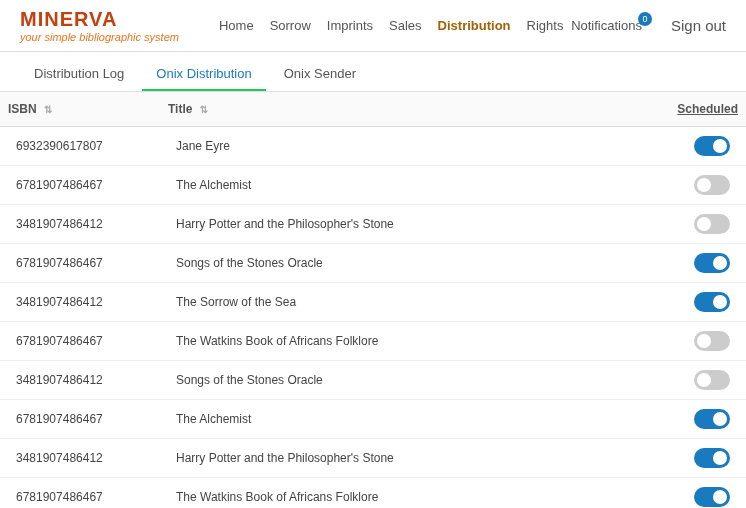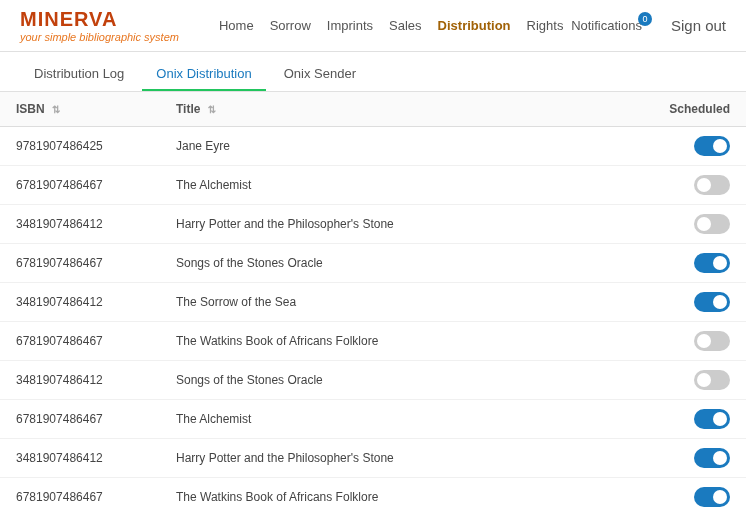--- a/index.html
+++ b/index.html
@@ -35,28 +35,28 @@
       padding: 8px 14px; font-size: 13px; color: #555; cursor: pointer;
       text-decoration: none; border-bottom: 2px solid transparent;
     }
     .sub-tab.active { color: #1a7abf; border-bottom: 2px solid #22c55e; font-weight: 500; }
 
     
     .table-container { flex: 1; overflow: auto; }
     table { width: 100%; border-collapse: collapse; }
     thead tr { border-bottom: 1px solid #ddd; background: #fafafa; }
     th {
-      padding: 10px 16px; text-align: left; font-size: 12px; font-weight: 600;
+      padding: 10px 8px; text-align: left; font-size: 12px; font-weight: 600;
       color: #555; user-select: none;
     }
     th .sort-icon { margin-left: 4px; color: #aaa; font-size: 10px; }
     td { padding: 9px 16px; font-size: 12px; color: #444; border-bottom: 1px solid #f0f0f0; }
     .col-isbn { width: 160px; }
     .col-scheduled { width: 100px; text-align: right; }
-    th.col-scheduled { text-align: right; }
+    th.col-scheduled { text-align: right; text-decoration: underline; }
     td.col-scheduled { text-align: right; }
 
     
     .toggle-wrap { display: flex; justify-content: flex-end; }
     .toggle {
       position: relative; display: inline-block; width: 36px; height: 20px;
     }
     .toggle input { opacity: 0; width: 0; height: 0; }
     .slider {
       position: absolute; cursor: pointer; top: 0; left: 0; right: 0; bottom: 0;
@@ -113,21 +113,21 @@
         </th>
         <th>
           Title <span class="sort-icon">⇅</span>
         </th>
         <th class="col-scheduled">Scheduled</th>
       </tr>
     </thead>
     <tbody id="table-body">
 
     <tr>
-          <td class="col-isbn">9781907486425</td>
+          <td class="col-isbn">6932390617807</td>
           <td>Jane Eyre</td>
           <td class="col-scheduled">
             <div class="toggle-wrap">
               <label class="toggle"><input type="checkbox" checked="" style=""><span class="slider on"></span></label>
             </div>
           </td>
         </tr>
         <tr>
           <td class="col-isbn">6781907486467</td>
           <td>The Alchemist</td>

